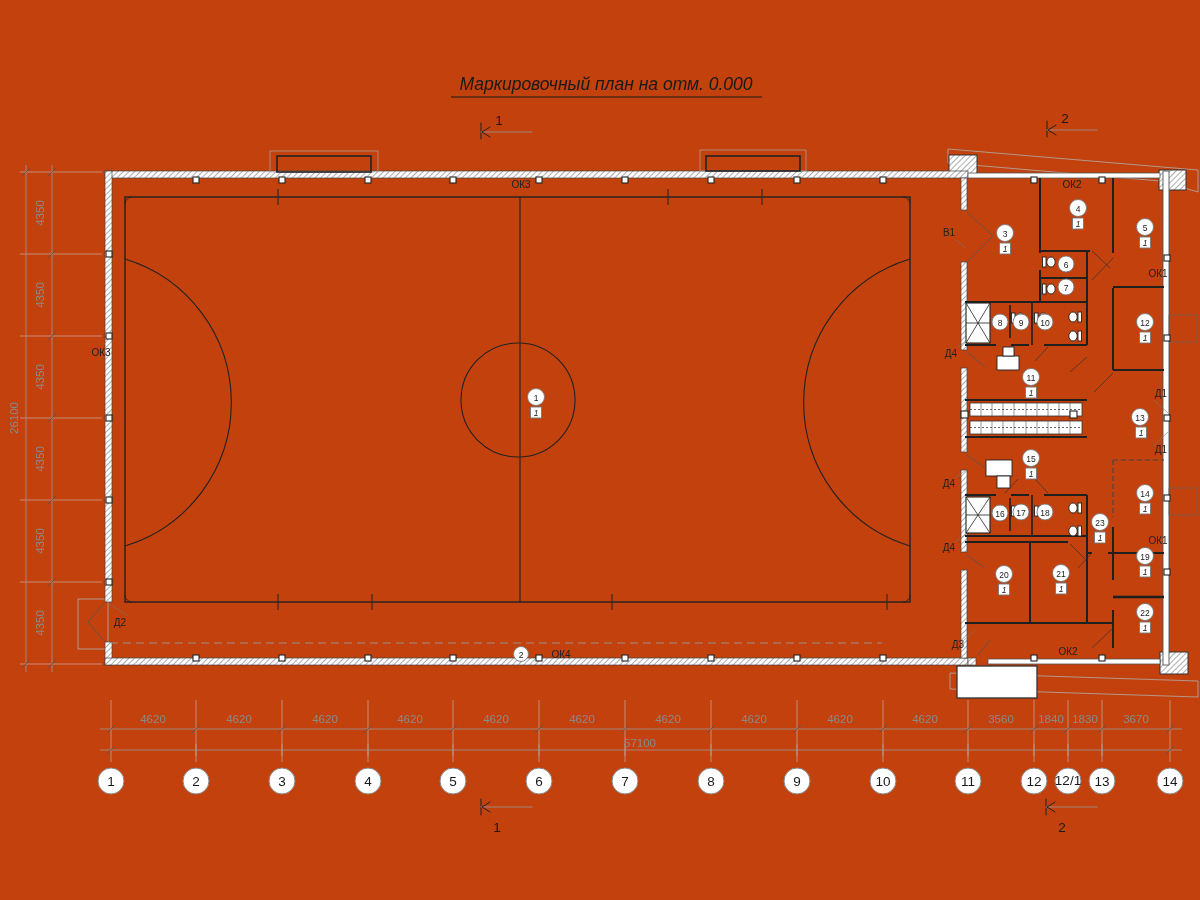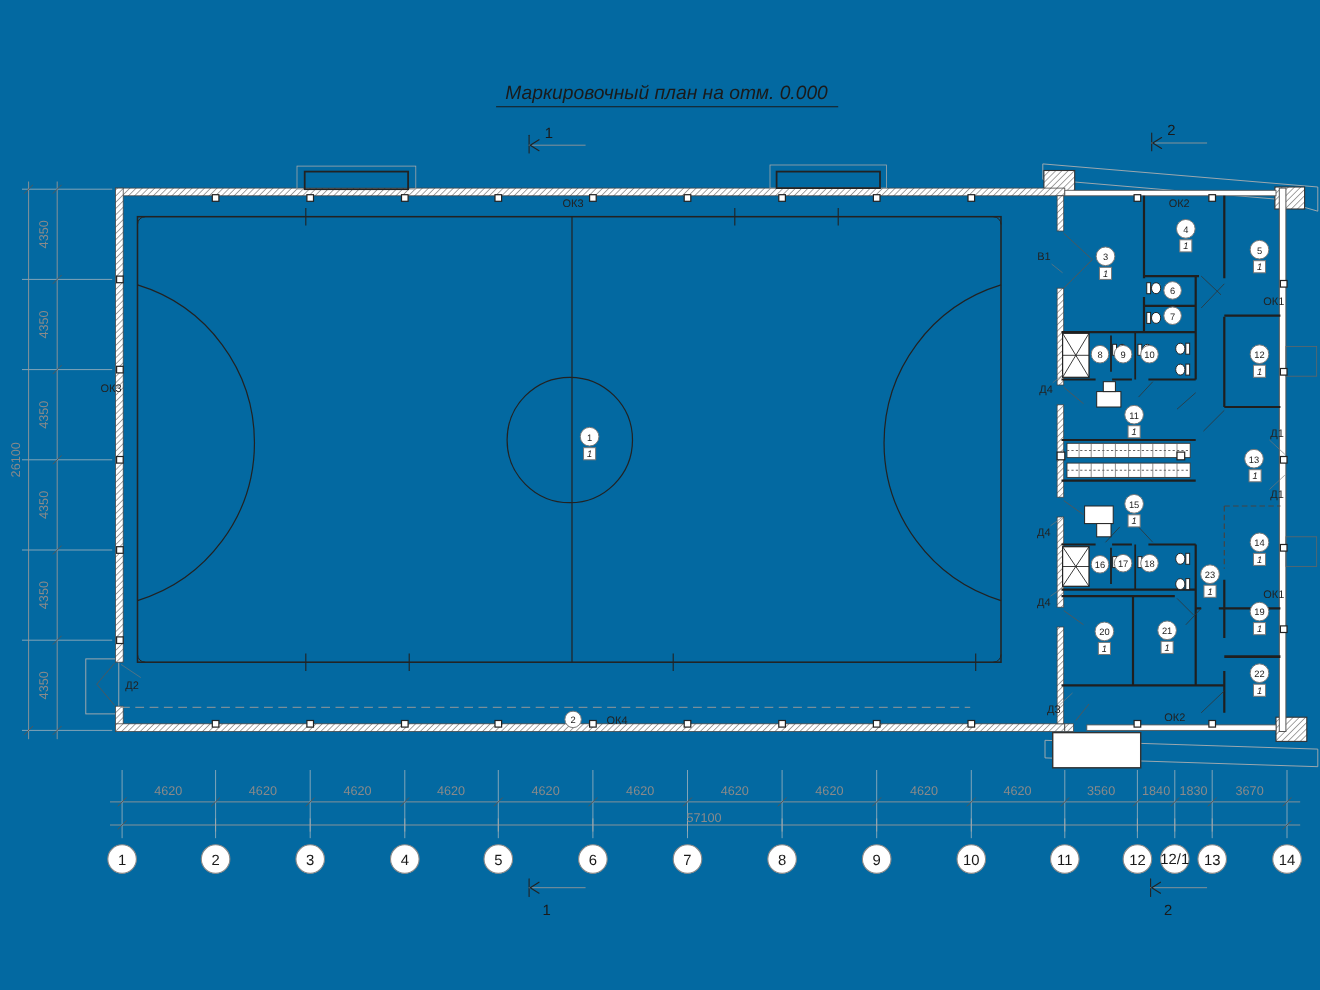--- a/index.html
+++ b/index.html
@@ -1,16 +1,16 @@
 <!DOCTYPE html>
 <html><head>
 <meta charset="utf-8">
 <style>
   html,body{margin:0;padding:0;background:#ffffff;}
-  .sheet{position:relative;width:1200px;height:900px;background:#0369a1;overflow:hidden;}
+  .sheet{position:relative;width:1200px;height:900px;background:#c2410c;overflow:hidden;}
   svg text{font-family:"Liberation Sans", sans-serif;}
   .dimtxt{fill:#8a8a8a;font-size:11.5px;}
   .lbl{fill:#222222;font-size:10px;}
   .roomnum{fill:#222222;font-size:8.5px;}
   .boxnum{fill:#222222;font-size:8.5px;font-style:italic;}
   .gridnum{fill:#1a1a1a;font-size:13.5px;}
   .sectxt{fill:#1a1a1a;font-size:13.5px;}
 </style>
 </head>
 <body>

